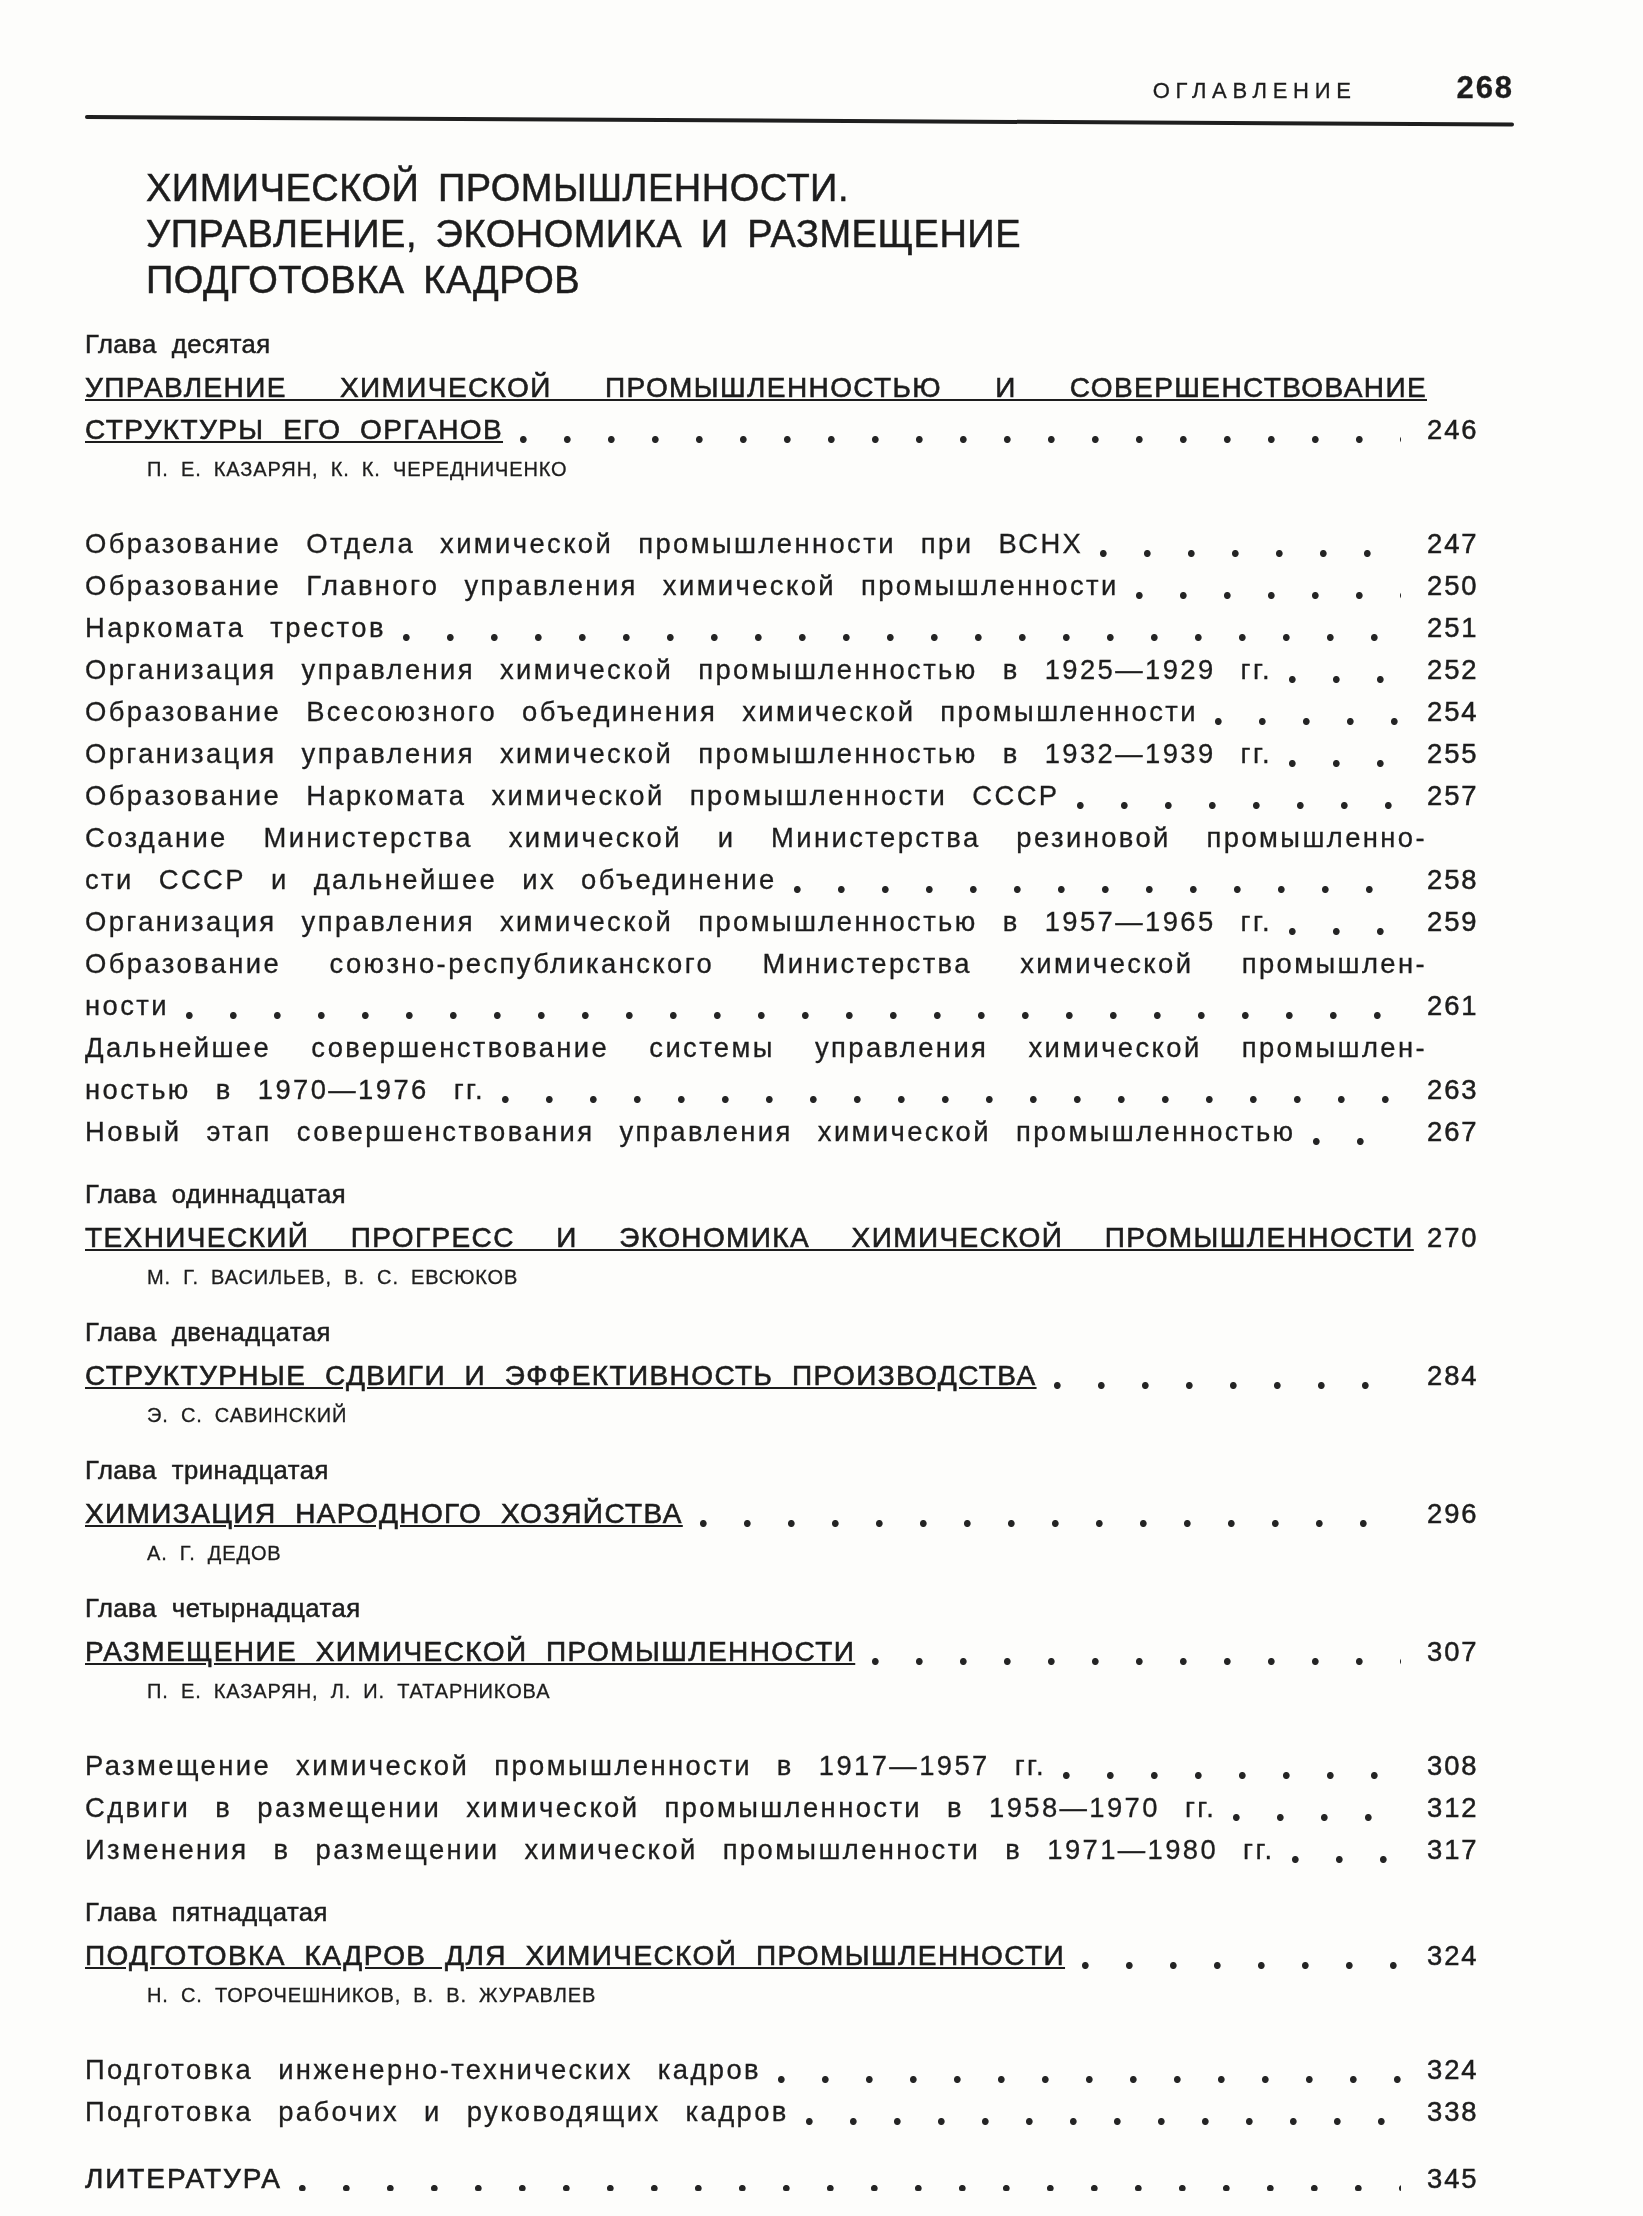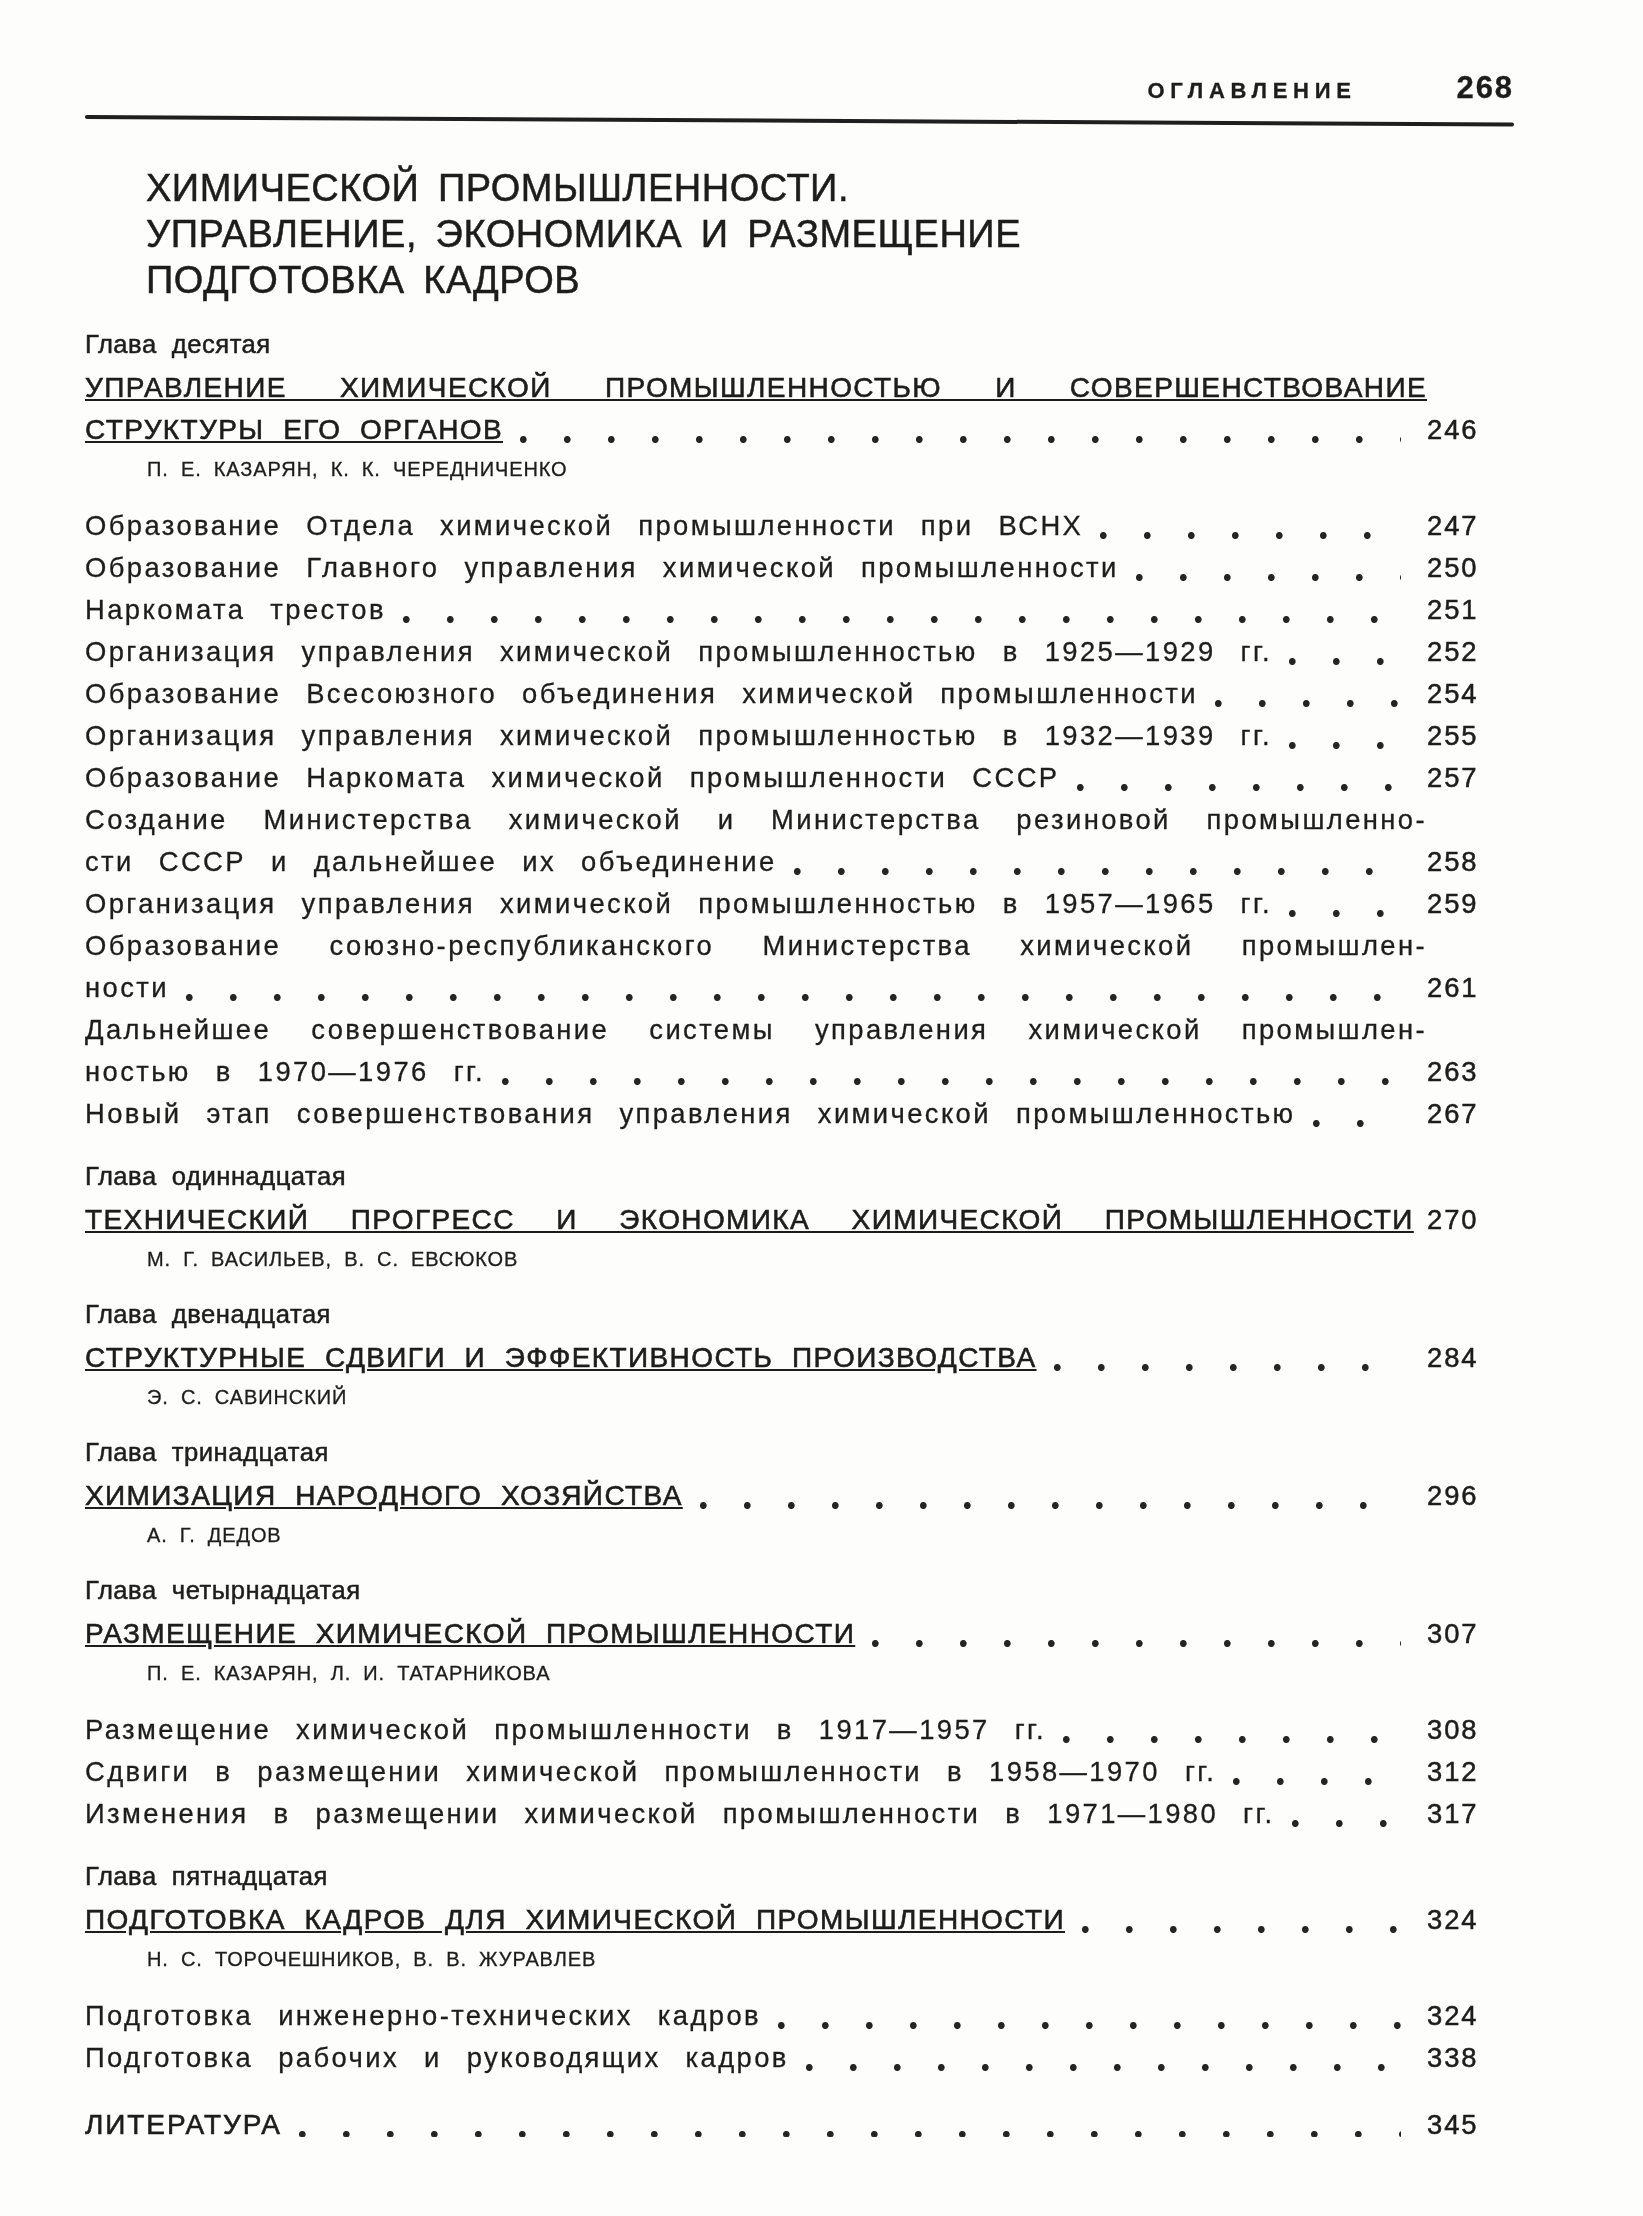--- a/index.html
+++ b/index.html
@@ -16,21 +16,21 @@
   
   .running-header {
     display: flex;
     justify-content: flex-end;
     align-items: baseline;
     gap: 100px;
     line-height: 28px;
   }
   .rh-label {
     font-size: 22px;
-    font-weight: bold;
+    font-weight: normal;
     letter-spacing: 5.7px;
   }
   .rh-page {
     font-size: 31px;
     font-weight: bold;
     letter-spacing: 1.9px;
   }
   .rule {
     margin-top: 9.5px;
     height: 3.8px;
@@ -111,21 +111,21 @@
   }
   .page.empty { margin-left: 0; }
 
   .authors {
     margin: 3.8px 0 0 62px;
     font-size: 20px;
     line-height: 28px;
     letter-spacing: 0.9px;
     word-spacing: 5.7px;
   }
-  .entries { margin-top: 22px; }
+  .entries { margin-top: 40px; }
   .lit-row { margin-top: 24.6px; }
 </style>
 </head>
 <body>
 
 <div>
 
   <div class="running-header">
     <span class="rh-label">ОГЛАВЛЕНИЕ</span>
     <span class="rh-page">268</span>

